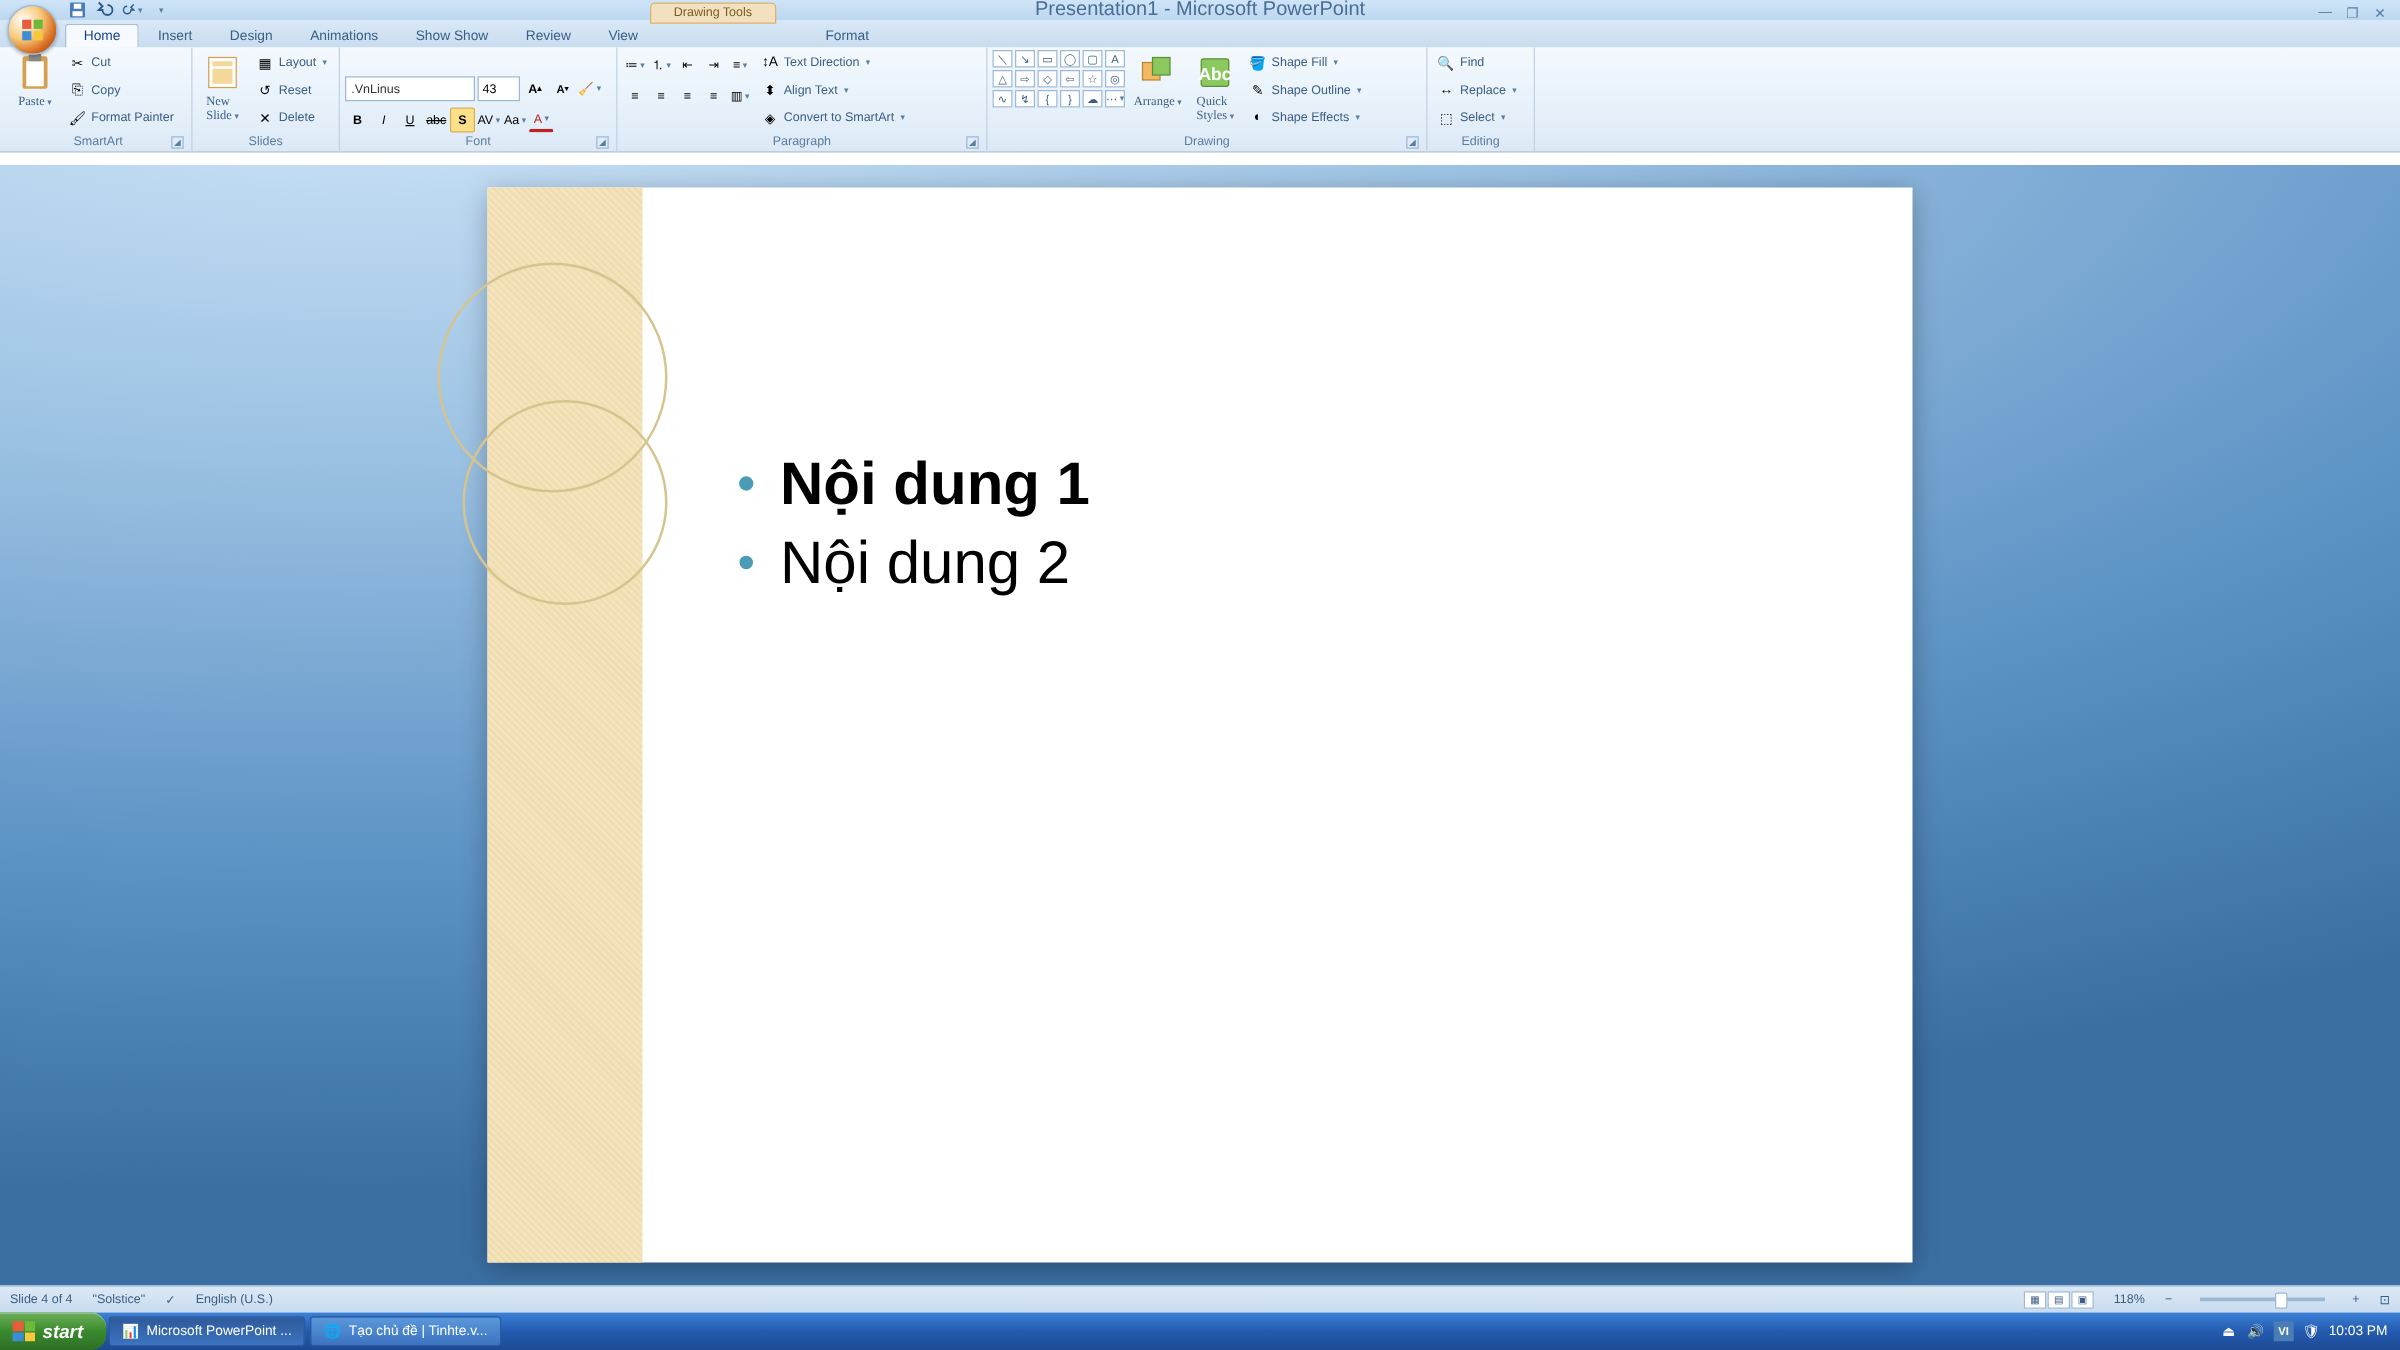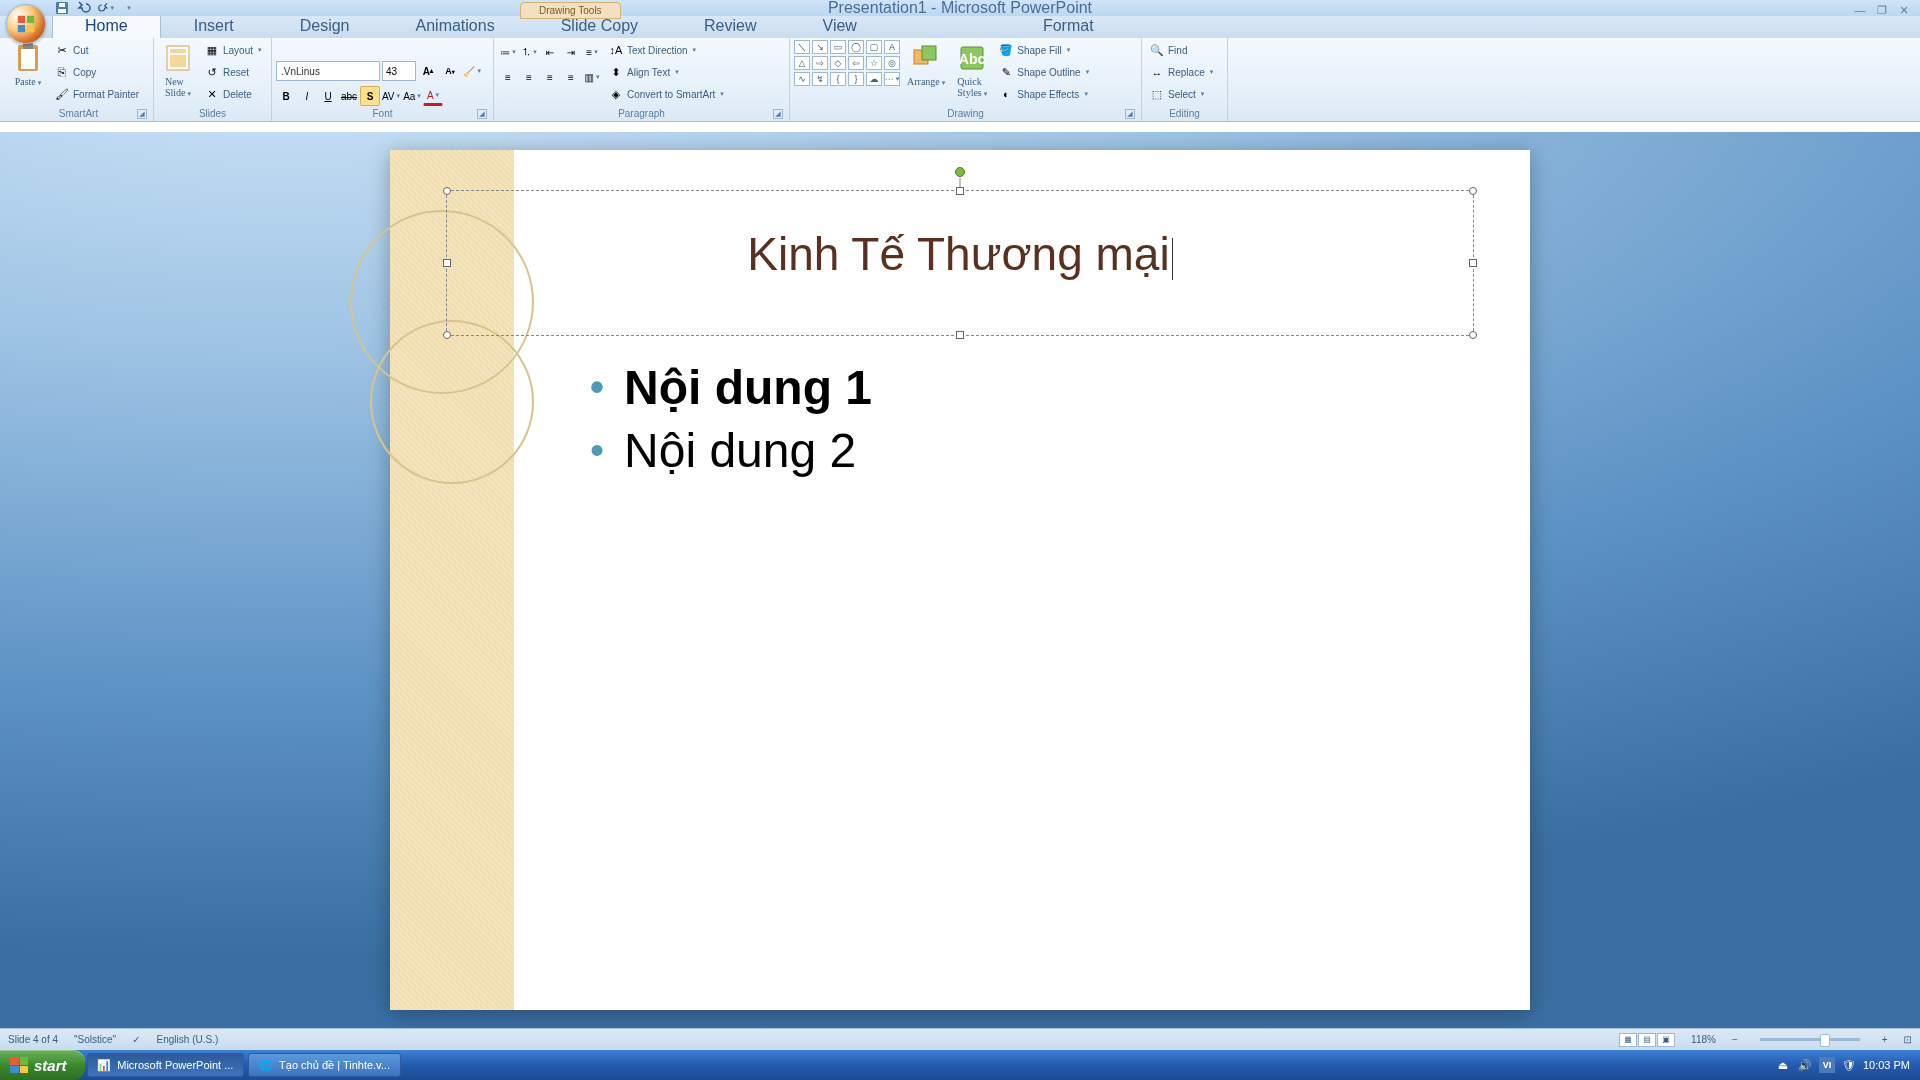--- a/index.html
+++ b/index.html
@@ -11,21 +11,21 @@
 .office-btn svg{width:22px;height:22px;}
 .qat { margin-left: 54px; display:flex; gap:6px; align-items:center;}
 .qat-icon { width:16px;height:16px; display:flex;align-items:center;justify-content:center; color:#2b5a8c;}
 .contextual-tab { position:absolute; left:520px; top:2px; background:#f3e0c0; border:1px solid #d6b36e; border-radius:4px 4px 0 0; padding:2px 18px; font-size:10px; color:#7a5c1f;}
 .app-title { position:absolute; left:50%; transform:translateX(-50%); font-size:16px; color:#4a6d94;}
 .win-controls { position:absolute; right:6px; top:3px; display:flex; gap:2px;}
 .win-controls span{ width:20px; height:14px; display:flex; align-items:center; justify-content:center; color:#5a7da2; border-radius:2px;}
 
 
 .tabstrip { height: 22px; background: linear-gradient(#d9e8f7,#c8dcef); display:flex; align-items:flex-end; padding-left:52px; gap:0;}
-.tab { padding:3px 32px; font-size:16px; color:#3b5e83; cursor:pointer; border:1px solid transparent; border-bottom:none; border-radius:3px 3px 0 0;}
+.tab { padding:3px 14px; font-size:11px; color:#3b5e83; cursor:pointer; border:1px solid transparent; border-bottom:none; border-radius:3px 3px 0 0;}
 .tab.active { background:#f6faff; border-color:#a8bfd6; color:#15428b; font-weight:normal;}
 .context-format { margin-left:120px;}
 
 
 .ribbon { height:84px; background:linear-gradient(#f4f9fe,#e8f2fb,#dce9f5); border-bottom:1px solid #a8bfd6; display:flex; padding-left:4px;}
 .group { border-right:1px solid #c0d2e4; display:flex; flex-direction:column; justify-content:space-between; padding:2px 4px 0 4px; position:relative;}
 .group-body { display:flex; align-items:flex-start; gap:3px; flex:1;}
 .group-label{ text-align:center; font-size:10px; color:#5a7da2; padding:2px 0; position:relative;}
 .group-label .launcher{ position:absolute; right:2px; bottom:2px; width:10px;height:10px; border:1px solid #9db9d6; font-size:7px; display:flex;align-items:center;justify-content:center;color:#5a7da2;}
 .big-btn { display:flex; flex-direction:column; align-items:center; gap:2px; padding:2px 4px; cursor:pointer; border-radius:3px;}
@@ -126,21 +126,21 @@
     <span>❐</span>
     <span>✕</span>
   </div>
 </div>
 
 <div class="tabstrip">
   <div class="tab active">Home</div>
   <div class="tab">Insert</div>
   <div class="tab">Design</div>
   <div class="tab">Animations</div>
-  <div class="tab">Slide Copy</div>
+  <div class="tab">Show Show</div>
   <div class="tab">Review</div>
   <div class="tab">View</div>
   <div class="tab context-format">Format</div>
 </div>
 
 <div class="ribbon">
 
   <div class="group" style="width:150px">
     <div class="group-body">
       <div class="big-btn">
@@ -339,32 +339,20 @@
     </div>
     <div class="group-label">Editing</div>
   </div>
 
 </div>
 
 <div class="workspace">
   <div class="slide">
     <div class="slide-deco"></div>
 
-    <div class="textbox">
-      <div class="rotate-handle"></div>
-      <span class="sel-handle h-tl"></span>
-      <span class="sel-handle h-tm"></span>
-      <span class="sel-handle h-tr"></span>
-      <span class="sel-handle h-ml"></span>
-      <span class="sel-handle h-mr"></span>
-      <span class="sel-handle h-bl"></span>
-      <span class="sel-handle h-bm"></span>
-      <span class="sel-handle h-br"></span>
-      <div class="title-text"><span>Kinh Tế Thương mại</span><span class="cursor"></span></div>
-    </div>
 
     <ul class="content-list">
       <li class="bold">Nội dung 1</li>
       <li>Nội dung 2</li>
     </ul>
   </div>
 </div>
 
 <div class="statusbar">
   <span>Slide 4 of 4</span>

